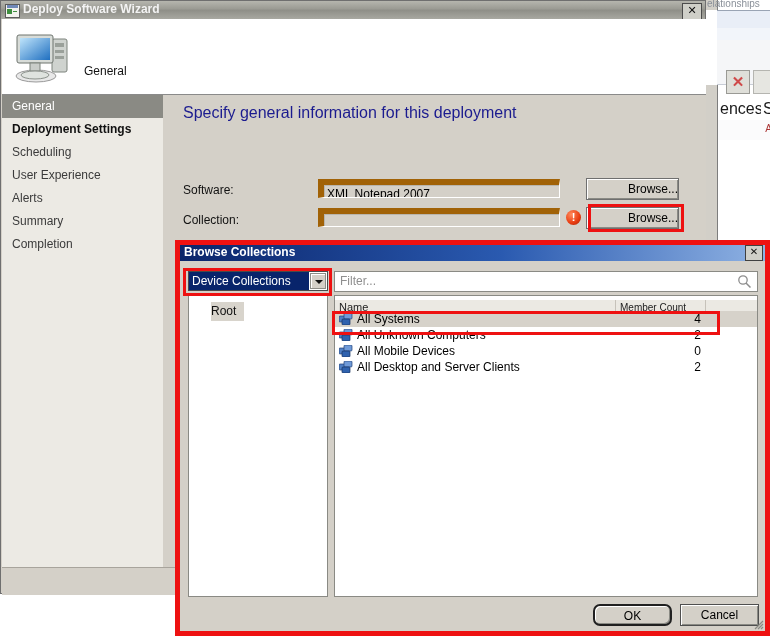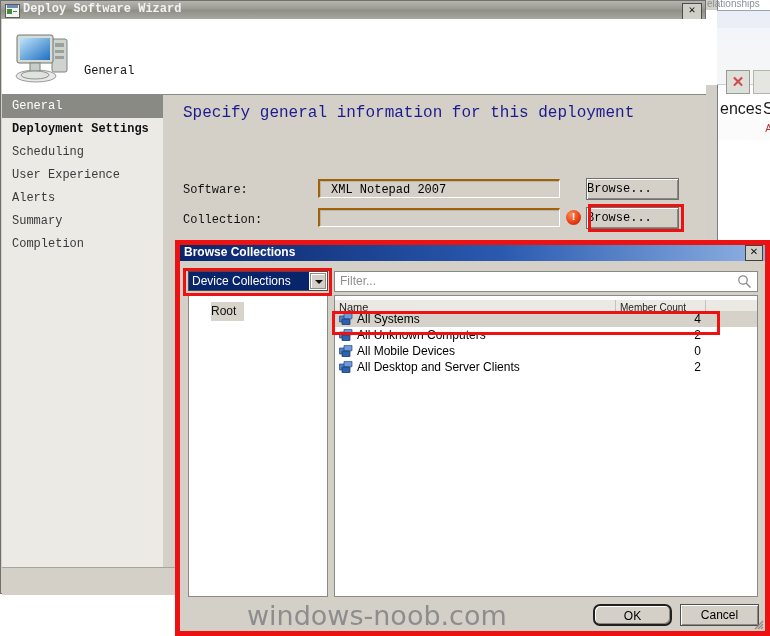--- a/index.html
+++ b/index.html
@@ -27,21 +27,21 @@
   .bg-tabrow { position:absolute; left:13px; top:98px; width:57px; height:22px; background:#ffffff; border-bottom:1px solid #c3c7cd;}
   .bg-tab { position:absolute; top:98px; height:22px; line-height:22px; font-size:16px; color:#1a1a1a; background:#ffffff; border-right:1px solid #c3c7cd; padding-left:2px; }
   .bg-tab-a { left:13px; width:42px; }
   .bg-tab-b { left:56px; width:14px; }
   .bg-colhdr { position:absolute; left:13px; top:120px; width:57px; height:20px; background:#fbfbfc; border-bottom:1px solid #d4d7dc; }
   .bg-colhdr span { position:absolute; right:3px; top:3px; font-size:10px; color:#a33; }
   .bg-body { position:absolute; left:13px; top:140px; width:57px; height:456px; background:#ffffff; }
 
   
   .wiz { position:absolute; left:0; top:0; width:706px; height:594px; background:#d4d0c8;
-         border:1px solid #6f6f6f; box-sizing:border-box;font-family:Liberation Mono, monospace; }
+         border:1px solid #6f6f6f; box-sizing:border-box; }
   .wiz-title { position:absolute; left:0; top:0; width:100%; height:18px;
      background: linear-gradient(to bottom,#b6b6ae 0%, #9a9a93 45%, #8e8e87 50%, #a8a8a1 100%);
      box-sizing:border-box; }
   .wiz-title-icon { position:absolute; left:4px; top:3px; width:13px; height:12px;
       background:#f2f2ee; border:1px solid #5b5b5b; }
   .wiz-title-icon i { position:absolute; left:1px; top:0px; width:11px; height:3px; background:#6f88b8; display:block;}
   .wiz-title-icon b { position:absolute; left:1px; top:4px; width:5px; height:5px; background:#3f8f3f; display:block;}
   .wiz-title-icon s { position:absolute; left:7px; top:6px; width:4px; height:1px; background:#3f8f3f; display:block;}
   .wiz-title-text { position:absolute; left:22px; top:1px; font-size:12px; font-weight:bold; color:#f3f3f3; }
   .wiz-close { position:absolute; right:3px; top:2px; width:18px; height:15px; background:#cfcfc8;
@@ -54,27 +54,27 @@
 
   .wiz-sidebar { position:absolute; left:1px; top:94px; width:161px; height:472px; background:#eceae4;
       border-right:1px solid #9d9d97; }
   .side-item { position:relative; height:23px; line-height:23px; padding-left:10px; font-size:12px; color:#3b3b3b; }
   .side-item.sel { background:#8a8a84; color:#ffffff; }
   .side-item.bold { font-weight:bold; color:#111; }
 
   .wiz-content { position:absolute; left:162px; top:94px; width:543px; height:472px; background:#d4d0c8; }
   .content-heading { position:absolute; left:20px; top:9px; font-size:16px; color:#1b1b8f;text-align:right; }
   .frm-label { position:absolute; font-size:12px; color:#111; }
-  .frm-input { position:absolute; height:19px; background:#d4d0c8; border:2px solid #a16207;
-      box-shadow: inset 1px 1px 0 #b9b5ad; box-sizing:border-box; font-size:12px; color:#000; padding:1px 11px;
+  .frm-input { position:absolute; height:19px; background:#d4d0c8; border:6px solid #a16207;
+      box-shadow: inset 1px 1px 0 #b9b5ad; box-sizing:border-box; font-size:12px; color:#000; padding:1px 3px;
       line-height:16px; overflow:hidden; white-space:nowrap; }
   .frm-input.white-edge { border-right:1px solid #ffffff; border-bottom:1px solid #ffffff; }
   .btn { position:absolute; height:22px; background:#d4d0c8; border:1px solid #6f6f6f;
       box-shadow: inset 1px 1px 0 #ffffff, inset -1px -1px 0 #8a8a84;
-      box-sizing:border-box; font-size:12px; color:#000; text-align:left; line-height:20px; }
+      box-sizing:border-box; font-size:12px; color:#000; text-align:right; line-height:20px; }
   .err-icon { position:absolute; width:15px; height:15px; border-radius:50%;
       background: radial-gradient(circle at 35% 30%, #ff8a5c 0%, #e83b10 60%, #9c2407 100%);
       color:#fff; font-size:11px; font-weight:bold; text-align:center; line-height:14px; }
 
   .wiz-footer { position:absolute; left:1px; top:566px; width:704px; height:27px; background:#d4d0c8;
       border-top:1px solid #a8a49c; }
 
   
   .hl { position:absolute; border:3px solid #ee1111; box-sizing:border-box; pointer-events:none; }
 
@@ -298,15 +298,14 @@
     <svg class="grip" viewBox="0 0 12 12">
       <path d="M11 3 L3 11 M11 6 L6 11 M11 9 L9 11" stroke="#8a8a84" stroke-width="1.2"></path>
     </svg>
   </div>
 
   <div class="hl" style="left:183px; top:268px; width:149px; height:28px;"></div>
   <div class="hl" style="left:332px; top:311px; width:388px; height:24px;"></div>
 
   <div class="hl" style="left:175px; top:240px; width:595px; height:396px; border-width:5px;"></div>
 
-  <div class="watermark">windows-noob.com</div>
 
 </div>
 
 </body></html>

